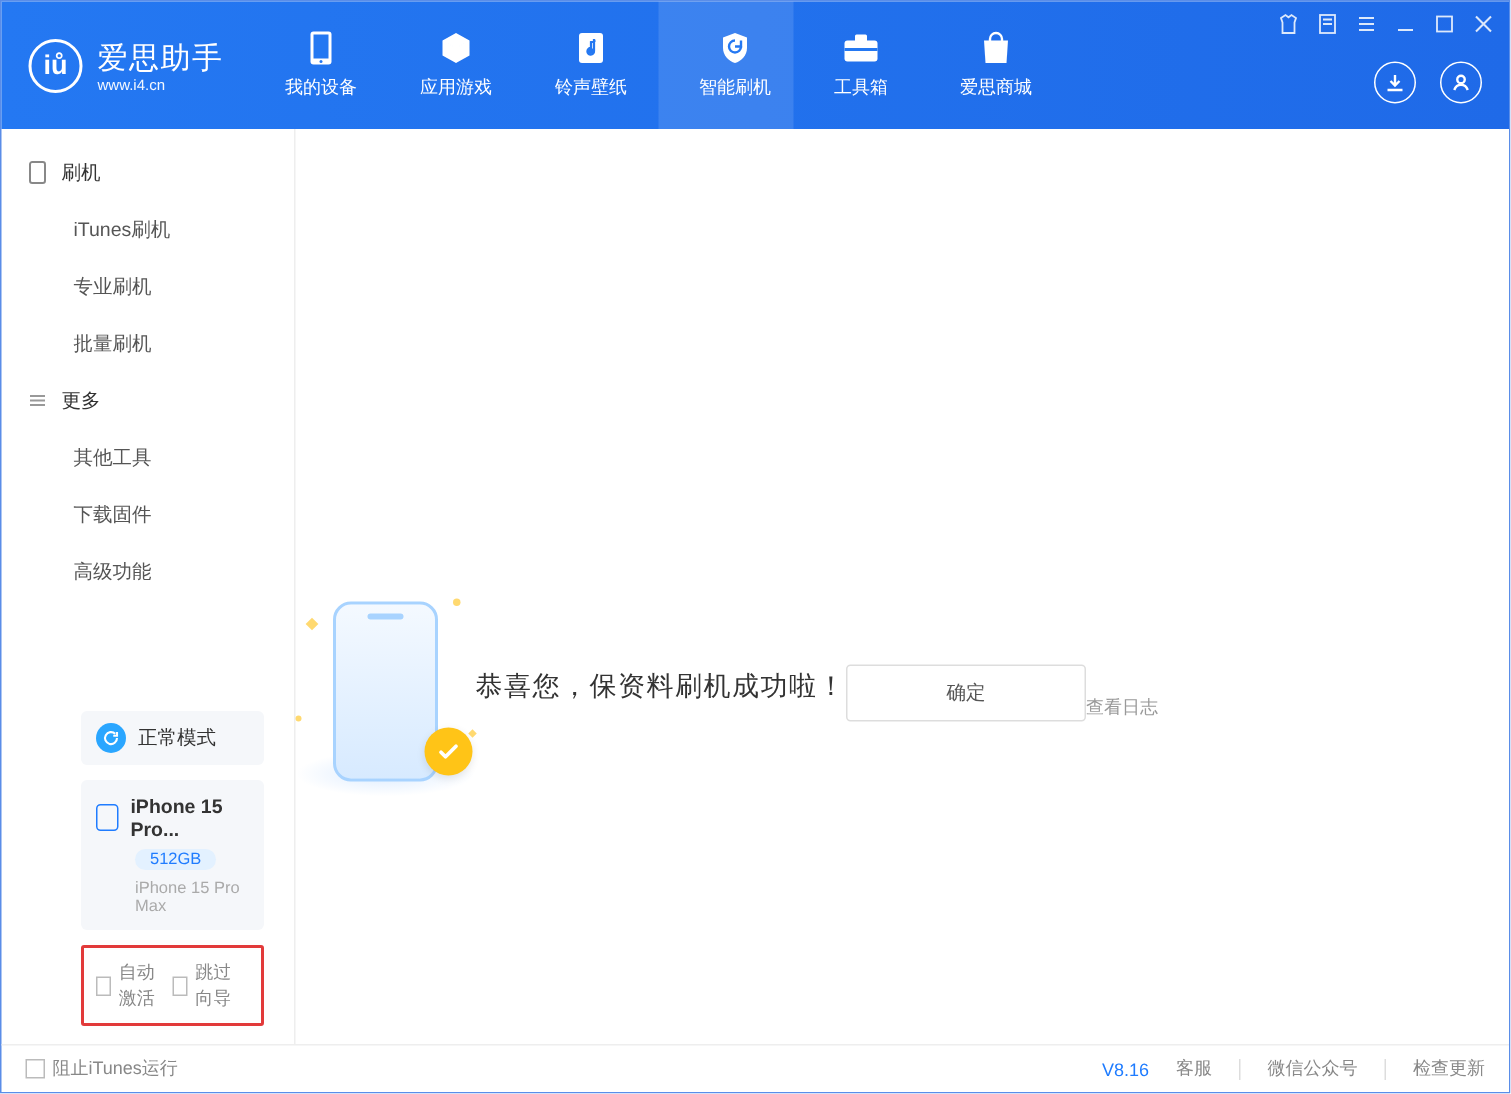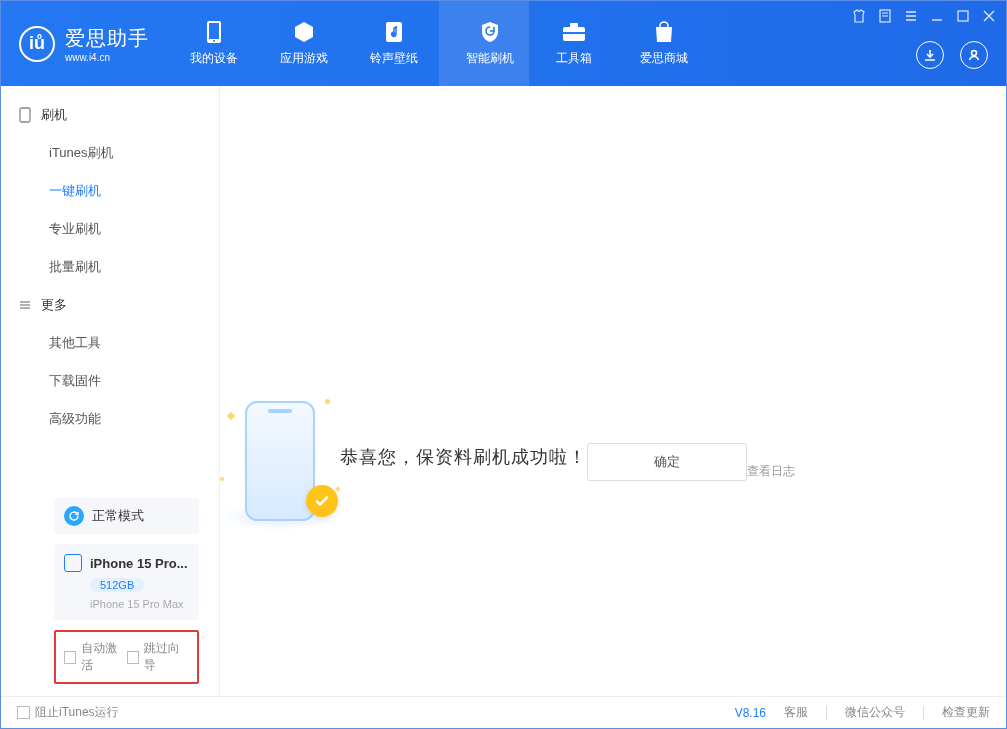--- a/index.html
+++ b/index.html
@@ -21,21 +21,21 @@
     .nav-label { font-size: 12px; }
 
     .header-right { margin-left: auto; display: flex; align-items: flex-start; padding: 8px 10px; gap: 10px; }
     .win-control { width: 14px; height: 14px; display:flex; align-items:center; justify-content:center; color: #fff; opacity:.85; cursor:pointer; font-size:12px; }
     .win-controls { display:flex; gap:12px; align-items:center; }
     .header-lower-icons { position:absolute; right: 18px; top: 40px; display:flex; gap:16px; }
     .header-lower-icons .circ-btn { width: 28px; height: 28px; border: 1.5px solid #fff; border-radius: 50%; display:flex; align-items:center; justify-content:center; color:#fff; cursor:pointer; }
 
     
     .body { flex: 1; display: flex; min-height: 0; }
-    .sidebar { width: 219px; border-right: 1px solid #eee; display: flex; flex-direction: column; }
+    .sidebar { width: 196px; border-right: 1px solid #eee; display: flex; flex-direction: column; }
     .side-scroll { flex: 1; overflow: hidden; padding-top: 10px; }
     .side-section-header { display:flex; align-items:center; gap:8px; padding: 10px 16px; color:#333; font-weight:500; }
     .side-section-header .ico { width:16px; height:16px; display:flex; align-items:center; justify-content:center; color:#999; }
     .side-item { padding: 10px 16px 10px 48px; color:#555; cursor:pointer; }
     .side-item.active { color: #1f7cff; }
 
     .side-bottom { padding: 0 20px 12px; margin-left: 33px; }
     .mode-card { background:#f5f7fa; border-radius: 4px; padding: 8px 10px; display:flex; align-items:center; gap:8px; margin-bottom:10px; }
     .mode-card .dot { width:20px; height:20px; border-radius:50%; background:#2aa6ff; display:flex; align-items:center; justify-content:center; color:#fff; font-size:12px; }
     .device-card { background:#f5f7fa; border-radius:4px; padding:10px; }
@@ -201,21 +201,20 @@
       <div class="side-scroll">
         <div class="side-section-header">
           <span class="ico">
               <svg width="14" height="16" viewBox="0 0 14 16" fill="none" stroke="#888" stroke-width="1.3">
                 <rect x="2" y="1" width="10" height="14" rx="1.5"></rect>
               </svg>
             </span>
           <span>刷机</span>
         </div>
         <div class="side-item">iTunes刷机</div>
-        <div class="side-item active">一键刷机</div>
         <div class="side-item">专业刷机</div>
         <div class="side-item">批量刷机</div>
 
         <div class="side-section-header">
           <span class="ico">
               <svg width="14" height="14" viewBox="0 0 14 14" stroke="#999" stroke-width="1.4">
                 <path d="M2 4h10M2 7h10M2 10h10"></path>
               </svg>
             </span>
           <span>更多</span>

